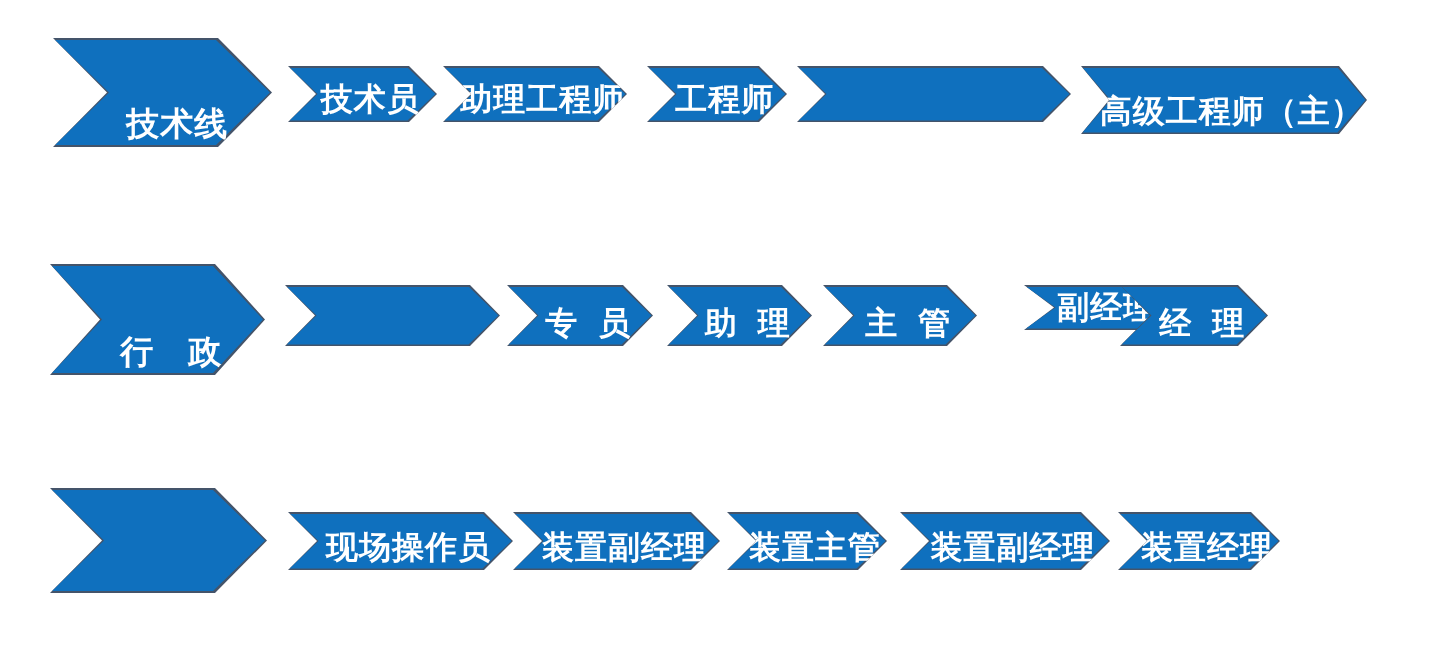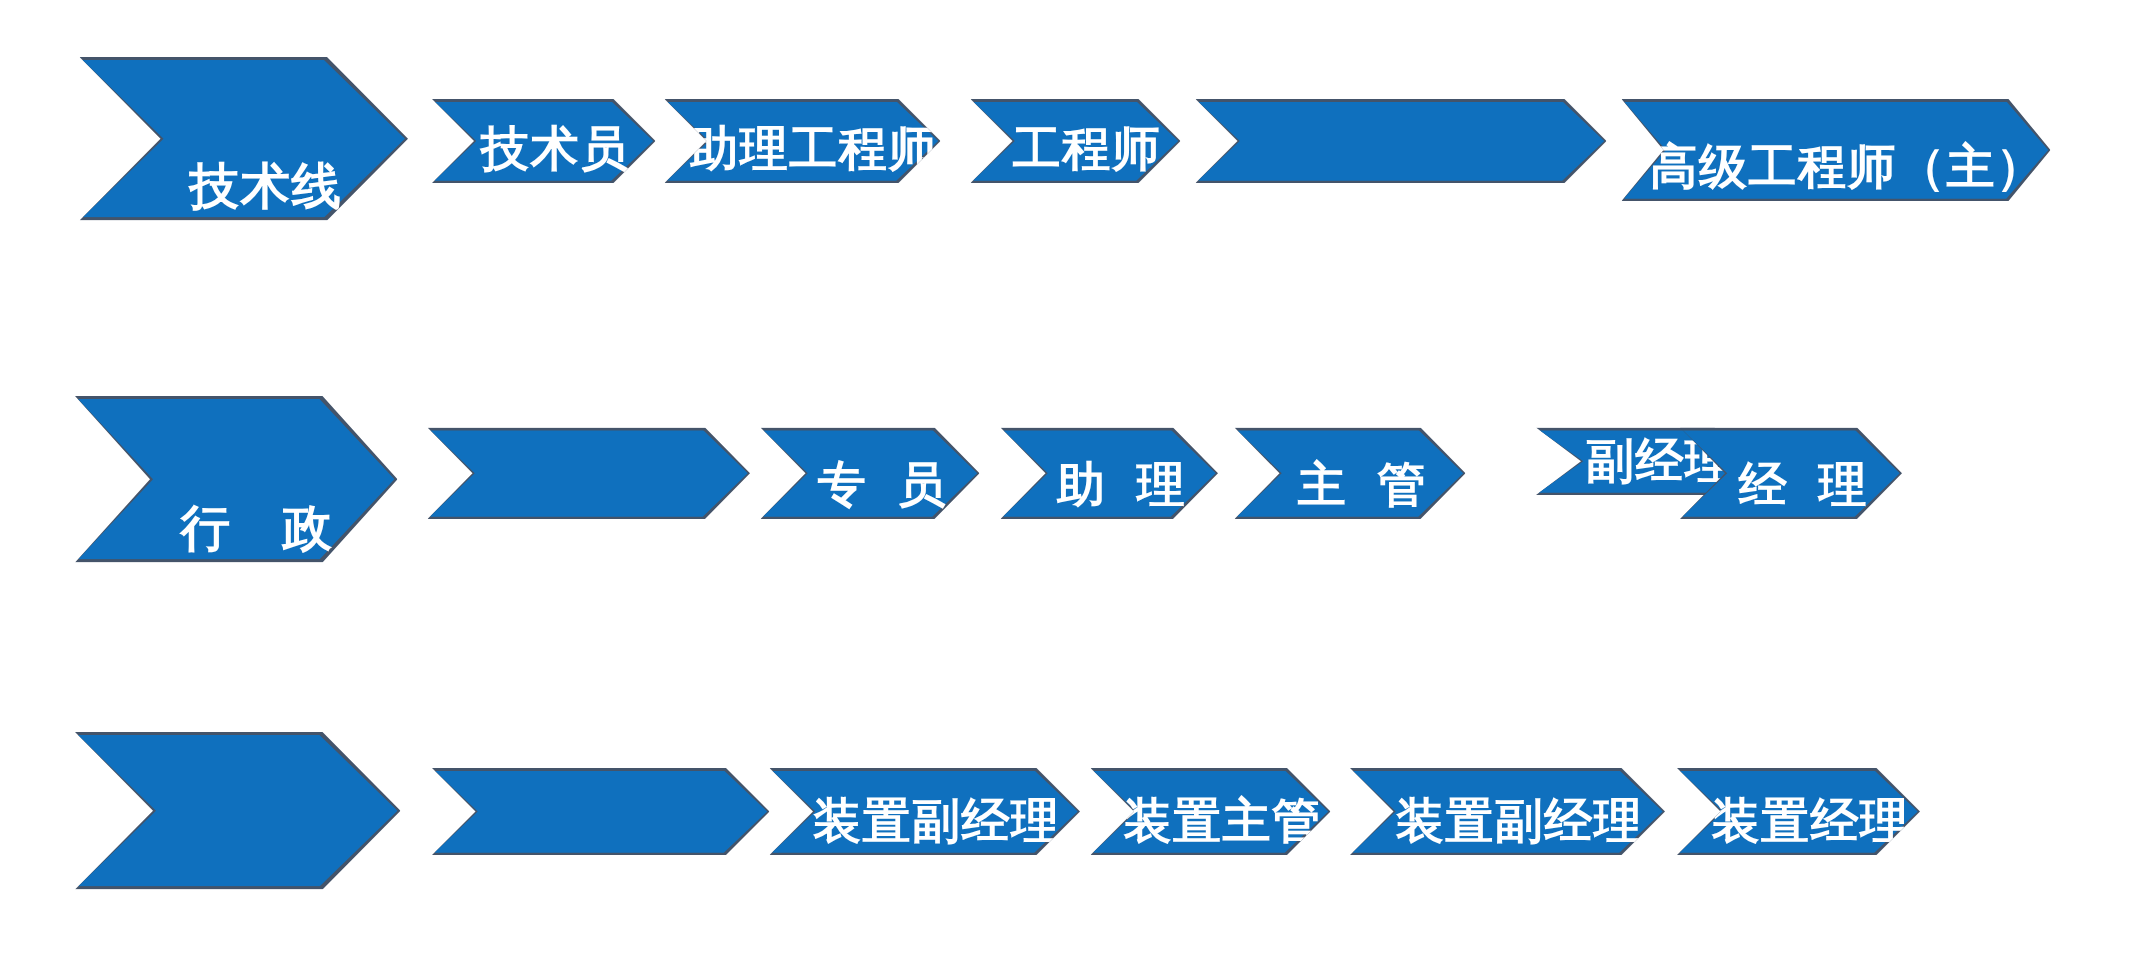--- a/index.html
+++ b/index.html
@@ -118,20 +118,21 @@
       <span class="label small-label">经 理</span>
     </div>
   </section>
 
   <section>
     <div class="chev big" style="left:50px; top:488px; width:217px; height:105px; --d:52px">
       <div class="fill"></div>
     </div>
     <div class="chev small" style="left:288px; top:512px; width:225px; height:58px; --d:29px">
       <div class="fill"></div>
+      <span class="label small-label">现场操作员</span>
     </div>
     <div class="chev small" style="left:513px; top:512px; width:207px; height:58px; --d:29px">
       <div class="fill"></div>
       <span class="label small-label">装置副经理</span>
     </div>
     <div class="chev small" style="left:727px; top:512px; width:160px; height:58px; --d:29px">
       <div class="fill"></div>
       <span class="label small-label">装置主管</span>
     </div>
     <div class="chev small" style="left:900px; top:512px; width:210px; height:58px; --d:29px">

